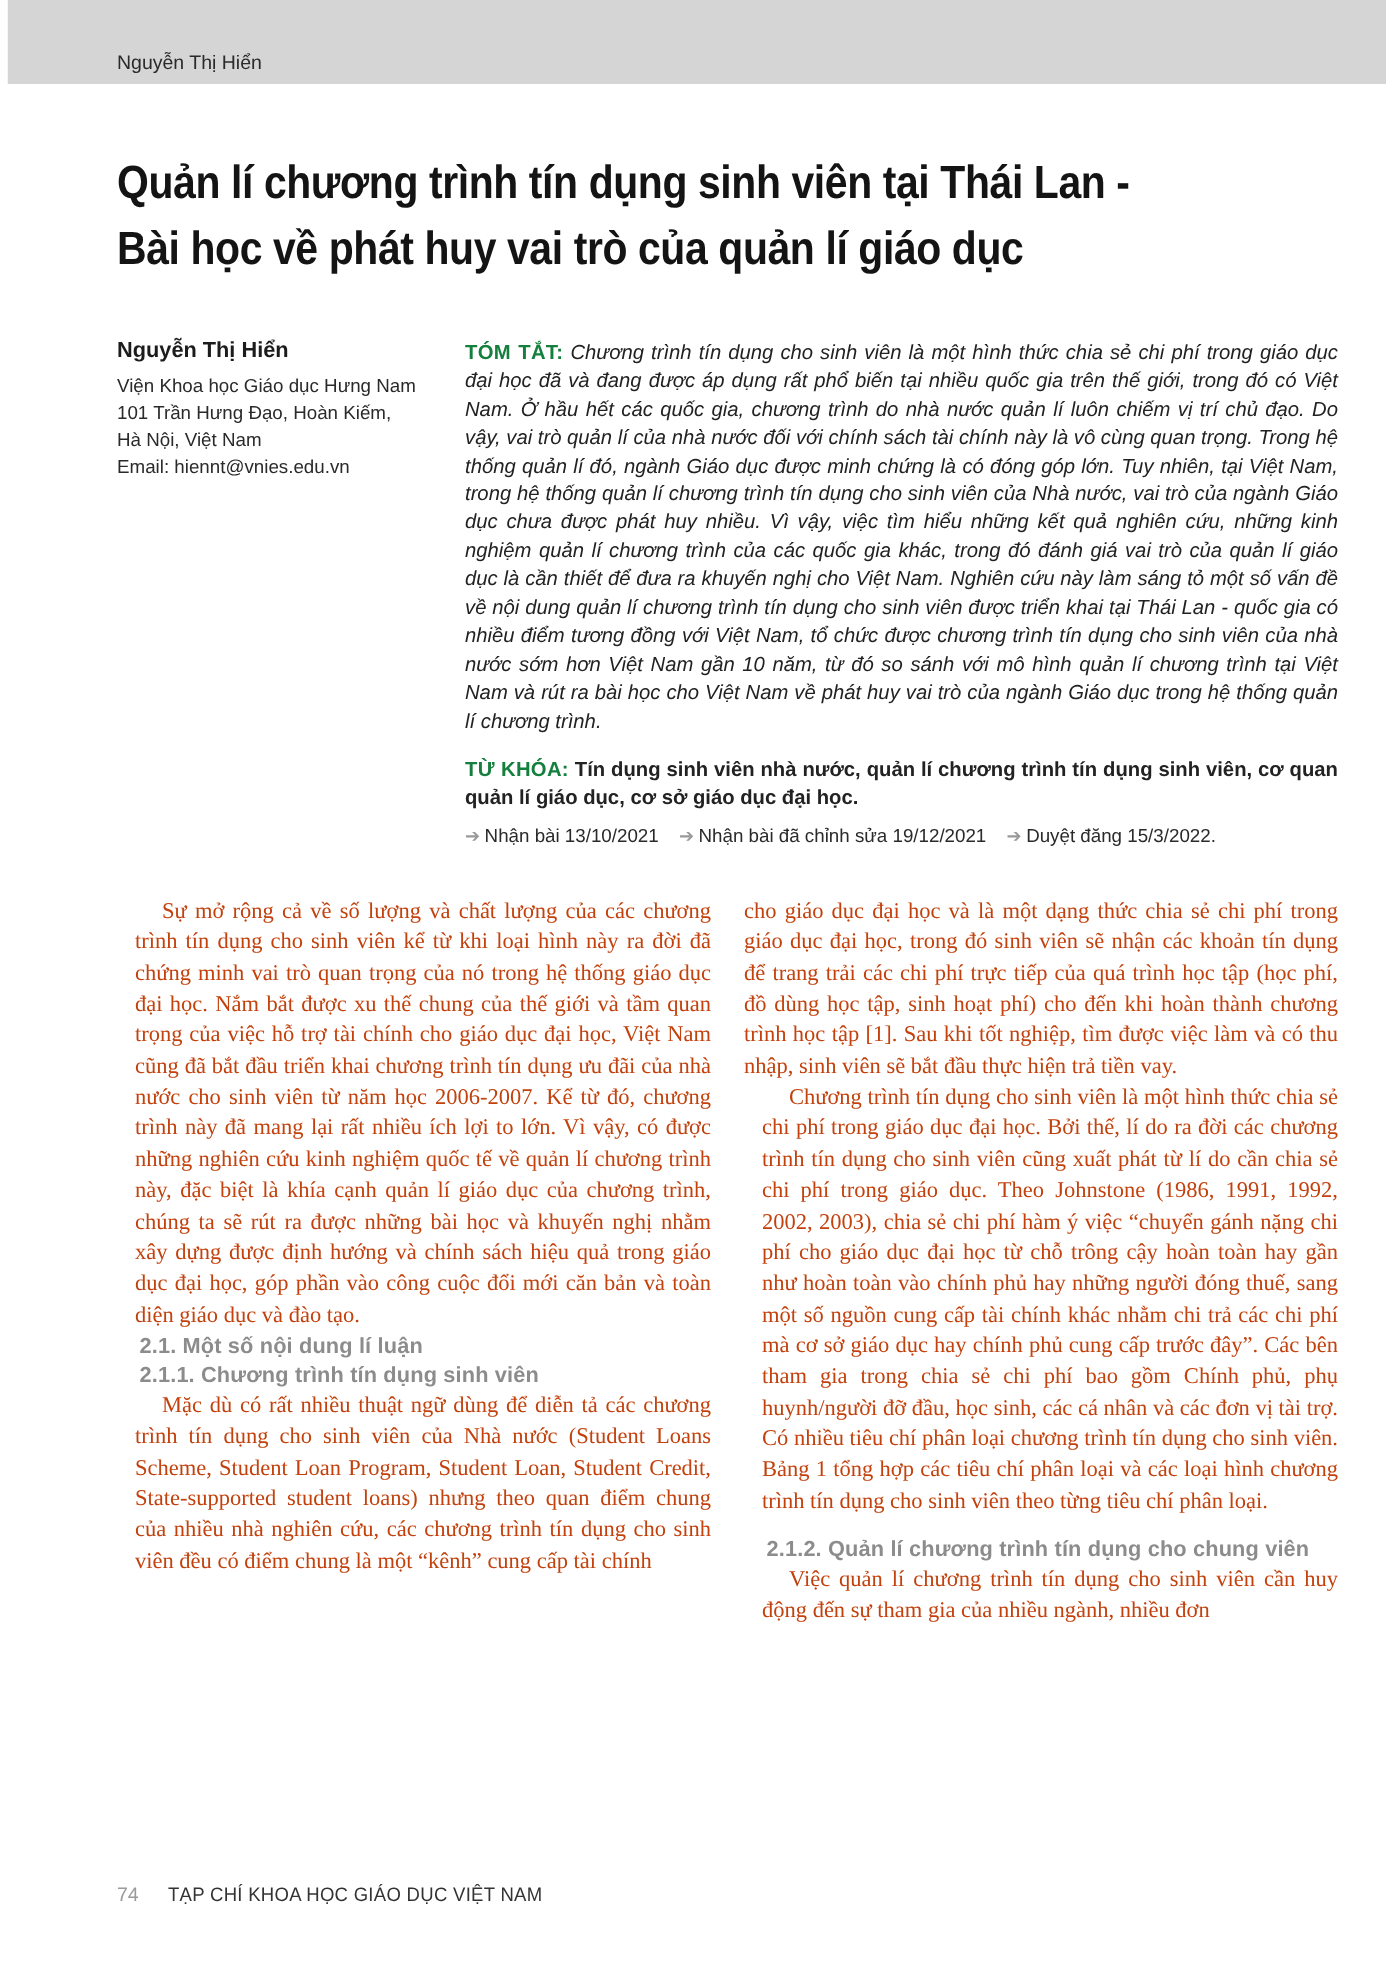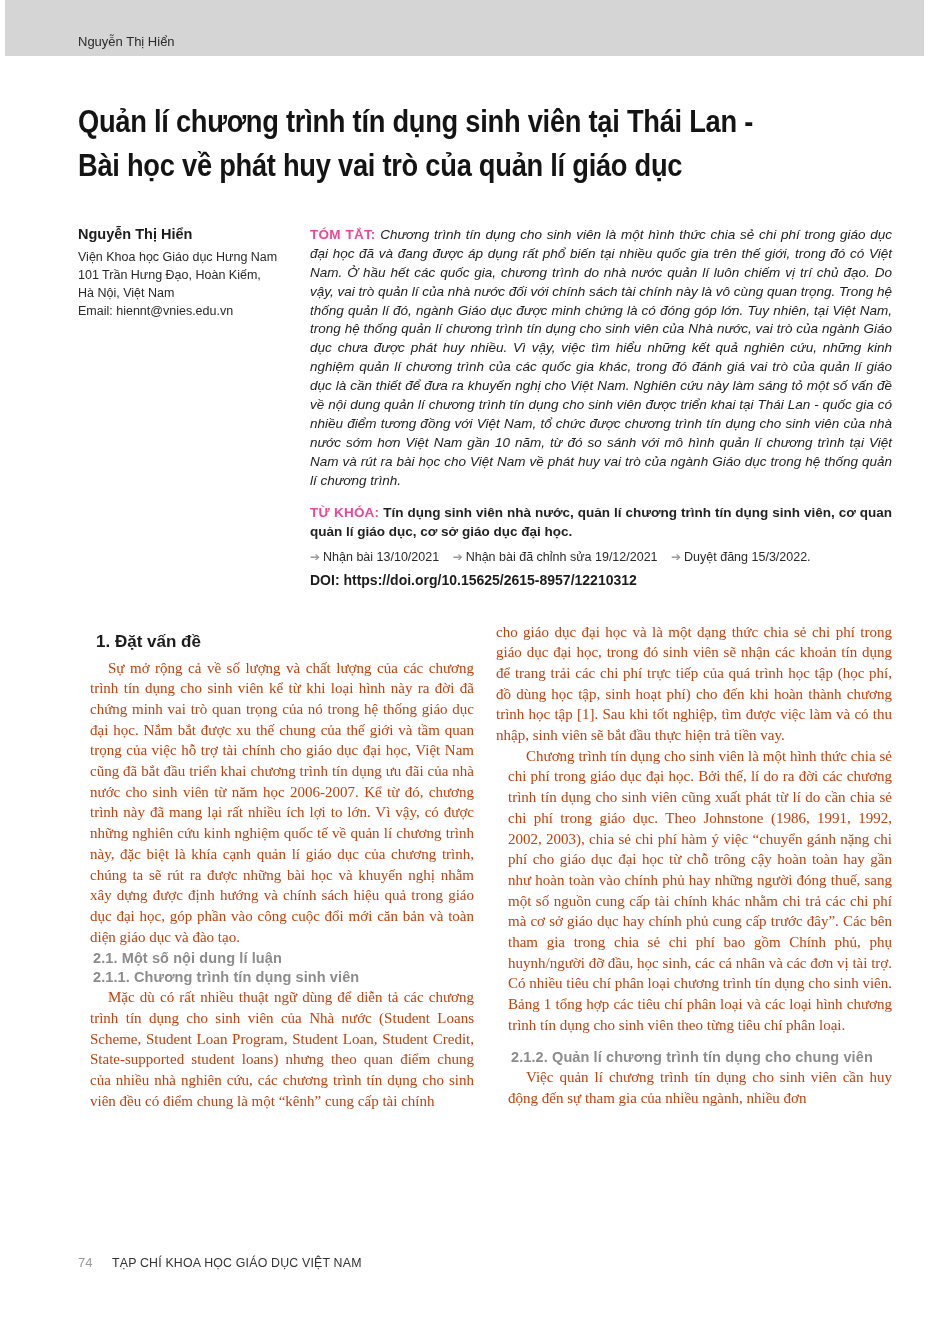--- a/index.html
+++ b/index.html
@@ -26,21 +26,21 @@
   .meta-row { display:flex; margin-top:38px; }
   .author-col { width:232px; flex:0 0 232px; padding-right:14px; }
   .author-name { font-size:14.5px; font-weight:bold; margin-bottom:6px; }
   .affil-line { font-size:12.5px; line-height:1.45; color:#2a2a2a; }
   .abstract-col { flex:1; }
   .abstract-text {
     font-size:13.5px; line-height:1.4; text-align:justify;
     font-style:italic; color:#222;
   }
   .grey-label {
-    font-style:normal; font-weight:bold; color:#ec4899; letter-spacing:0.2px;
+    font-style:normal; font-weight:bold; color:#15803d; letter-spacing:0.2px;
   }
   .keywords {
     margin-top:12px; font-size:13.5px; line-height:1.45;
     font-weight:bold; text-align:justify; color:#222;
   }
   .history { margin-top:8px; font-size:12.5px; color:#2a2a2a; }
   .arrow { color:#9a9a9a; font-size:12px; margin-right:3px; }
   .history .sep { display:inline-block; width:10px; }
   .doi-line { margin-top:8px; font-size:14px; font-weight:bold; color:#1c1c1c; }
   .body-cols { display:flex; gap:22px; margin-top:34px; }
@@ -96,27 +96,25 @@
         <p class="abstract-text"><span class="grey-label">TÓM TẮT:</span> <span>Chương trình tín dụng cho sinh viên là một hình thức chia sẻ chi phí trong giáo dục đại học đã và đang được áp dụng rất phổ biến tại nhiều quốc gia trên thế giới, trong đó có Việt Nam. Ở hầu hết các quốc gia, chương trình do nhà nước quản lí luôn chiếm vị trí chủ đạo. Do vậy, vai trò quản lí của nhà nước đối với chính sách tài chính này là vô cùng quan trọng. Trong hệ thống quản lí đó, ngành Giáo dục được minh chứng là có đóng góp lớn. Tuy nhiên, tại Việt Nam, trong hệ thống quản lí chương trình tín dụng cho sinh viên của Nhà nước, vai trò của ngành Giáo dục chưa được phát huy nhiều. Vì vậy, việc tìm hiểu những kết quả nghiên cứu, những kinh nghiệm quản lí chương trình của các quốc gia khác, trong đó đánh giá vai trò của quản lí giáo dục là cần thiết để đưa ra khuyến nghị cho Việt Nam. Nghiên cứu này làm sáng tỏ một số vấn đề về nội dung quản lí chương trình tín dụng cho sinh viên được triển khai tại Thái Lan - quốc gia có nhiều điểm tương đồng với Việt Nam, tổ chức được chương trình tín dụng cho sinh viên của nhà nước sớm hơn Việt Nam gần 10 năm, từ đó so sánh với mô hình quản lí chương trình tại Việt Nam và rút ra bài học cho Việt Nam về phát huy vai trò của ngành Giáo dục trong hệ thống quản lí chương trình.</span></p>
 
         <p class="keywords"><span class="grey-label">TỪ KHÓA:</span> <span>Tín dụng sinh viên nhà nước, quản lí chương trình tín dụng sinh viên, cơ quan quản lí giáo dục, cơ sở giáo dục đại học.</span></p>
 
         <div class="history">
           <span class="arrow">➔</span><span>Nhận bài 13/10/2021</span><span class="sep"></span>
           <span class="arrow">➔</span><span>Nhận bài đã chỉnh sửa 19/12/2021</span><span class="sep"></span>
           <span class="arrow">➔</span><span>Duyệt đăng 15/3/2022.</span>
         </div>
 
-        <div class="doi-line">DOI: https://doi.org/10.15625/2615-8957/12210312</div>
       </div>
     </div>
 
     <div class="body-cols">
       <div class="col">
-        <h2 class="sec-h">1. Đặt vấn đề</h2>
         <p class="body-p indent">Sự mở rộng cả về số lượng và chất lượng của các chương trình tín dụng cho sinh viên kể từ khi loại hình này ra đời đã chứng minh vai trò quan trọng của nó trong hệ thống giáo dục đại học. Nắm bắt được xu thế chung của thế giới và tầm quan trọng của việc hỗ trợ tài chính cho giáo dục đại học, Việt Nam cũng đã bắt đầu triển khai chương trình tín dụng ưu đãi của nhà nước cho sinh viên từ năm học 2006-2007. Kể từ đó, chương trình này đã mang lại rất nhiều ích lợi to lớn. Vì vậy, có được những nghiên cứu kinh nghiệm quốc tế về quản lí chương trình này, đặc biệt là khía cạnh quản lí giáo dục của chương trình, chúng ta sẽ rút ra được những bài học và khuyến nghị nhằm xây dựng được định hướng và chính sách hiệu quả trong giáo dục đại học, góp phần vào công cuộc đổi mới căn bản và toàn diện giáo dục và đào tạo.</p>
         <h3 class="sub-h">2.1. Một số nội dung lí luận</h3>
         <h4 class="sub-h">2.1.1. Chương trình tín dụng sinh viên</h4>
         <p class="body-p indent">Mặc dù có rất nhiều thuật ngữ dùng để diễn tả các chương trình tín dụng cho sinh viên của Nhà nước (Student Loans Scheme, Student Loan Program, Student Loan, Student Credit, State-supported student loans) nhưng theo quan điểm chung của nhiều nhà nghiên cứu, các chương trình tín dụng cho sinh viên đều có điểm chung là một “kênh” cung cấp tài chính</p>
       </div>
 
       <div class="col">
         <p class="body-p">cho giáo dục đại học và là một dạng thức chia sẻ chi phí trong giáo dục đại học, trong đó sinh viên sẽ nhận các khoản tín dụng để trang trải các chi phí trực tiếp của quá trình học tập (học phí, đồ dùng học tập, sinh hoạt phí) cho đến khi hoàn thành chương trình học tập [1]. Sau khi tốt nghiệp, tìm được việc làm và có thu nhập, sinh viên sẽ bắt đầu thực hiện trả tiền vay.</p>
         <p class="body-p indent">Chương trình tín dụng cho sinh viên là một hình thức chia sẻ chi phí trong giáo dục đại học. Bởi thế, lí do ra đời các chương trình tín dụng cho sinh viên cũng xuất phát từ lí do cần chia sẻ chi phí trong giáo dục. Theo Johnstone (1986, 1991, 1992, 2002, 2003), chia sẻ chi phí hàm ý việc “chuyển gánh nặng chi phí cho giáo dục đại học từ chỗ trông cậy hoàn toàn hay gần như hoàn toàn vào chính phủ hay những người đóng thuế, sang một số nguồn cung cấp tài chính khác nhằm chi trả các chi phí mà cơ sở giáo dục hay chính phủ cung cấp trước đây”. Các bên tham gia trong chia sẻ chi phí bao gồm Chính phủ, phụ huynh/người đỡ đầu, học sinh, các cá nhân và các đơn vị tài trợ. Có nhiều tiêu chí phân loại chương trình tín dụng cho sinh viên. Bảng 1 tổng hợp các tiêu chí phân loại và các loại hình chương trình tín dụng cho sinh viên theo từng tiêu chí phân loại.</p>
         <h4 class="sub-h" style="margin-top:14px;">2.1.2. Quản lí chương trình tín dụng cho chung viên</h4>

